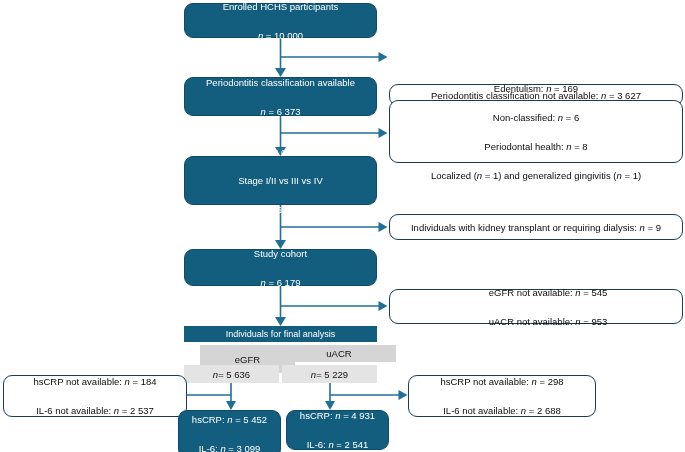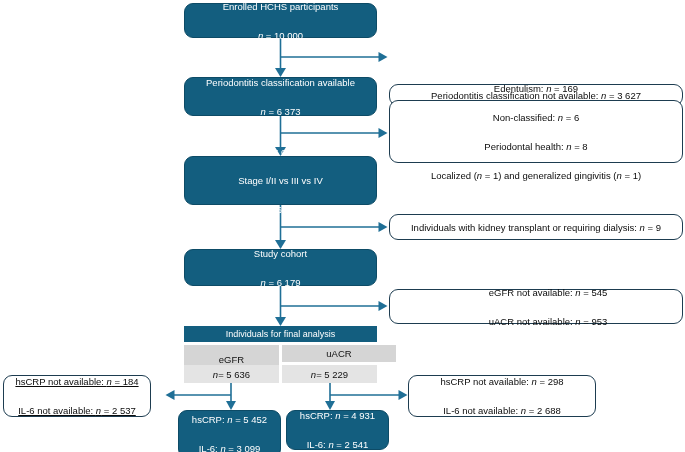--- a/index.html
+++ b/index.html
@@ -96,27 +96,27 @@
     <div class="ln">Individuals with kidney transplant or requiring dialysis: <i>n</i> = 9</div>
   </div>
 
   <div class="box white side" style="top:289px;height:35px;padding-left:24px;">
     <div class="ln">eGFR not available: <i>n</i> = 545</div>
     <div class="ln">uACR not available: <i>n</i> = 953</div>
   </div>
 
   <div>
     <div class="cell thead" style="left:184px;top:326px;width:193px;height:16px;">Individuals for final analysis</div>
-    <div class="cell grayA" style="left:184px;top:345px;width:95px;height:28px;">eGFR</div>
+    <div class="cell grayA" style="left:200px;top:345px;width:95px;height:28px;">eGFR</div>
     <div class="cell grayA" style="left:282px;top:345px;width:114px;height:17px;">uACR</div>
     <div class="cell grayB" style="left:184px;top:365px;width:95px;height:18px;"><i>n</i> = 5 636</div>
     <div class="cell grayB" style="left:282px;top:365px;width:95px;height:18px;"><i>n</i> = 5 229</div>
   </div>
 
-  <div class="box white" style="left:3px;top:375px;width:148px;height:42px;text-decoration:underline;">
+  <div class="box white" style="left:3px;top:375px;width:184px;height:42px;">
     <div class="ln">hsCRP not available: <i>n</i> = 184</div>
     <div class="ln">IL-6 not available: <i>n</i> = 2 537</div>
   </div>
 
   <div class="box white" style="left:408px;top:375px;width:188px;height:42px;">
     <div class="ln">hsCRP not available: <i>n</i> = 298</div>
     <div class="ln">IL-6 not available: <i>n</i> = 2 688</div>
   </div>
 
   <div class="box teal" style="left:178px;top:410px;width:103px;height:48px;">

